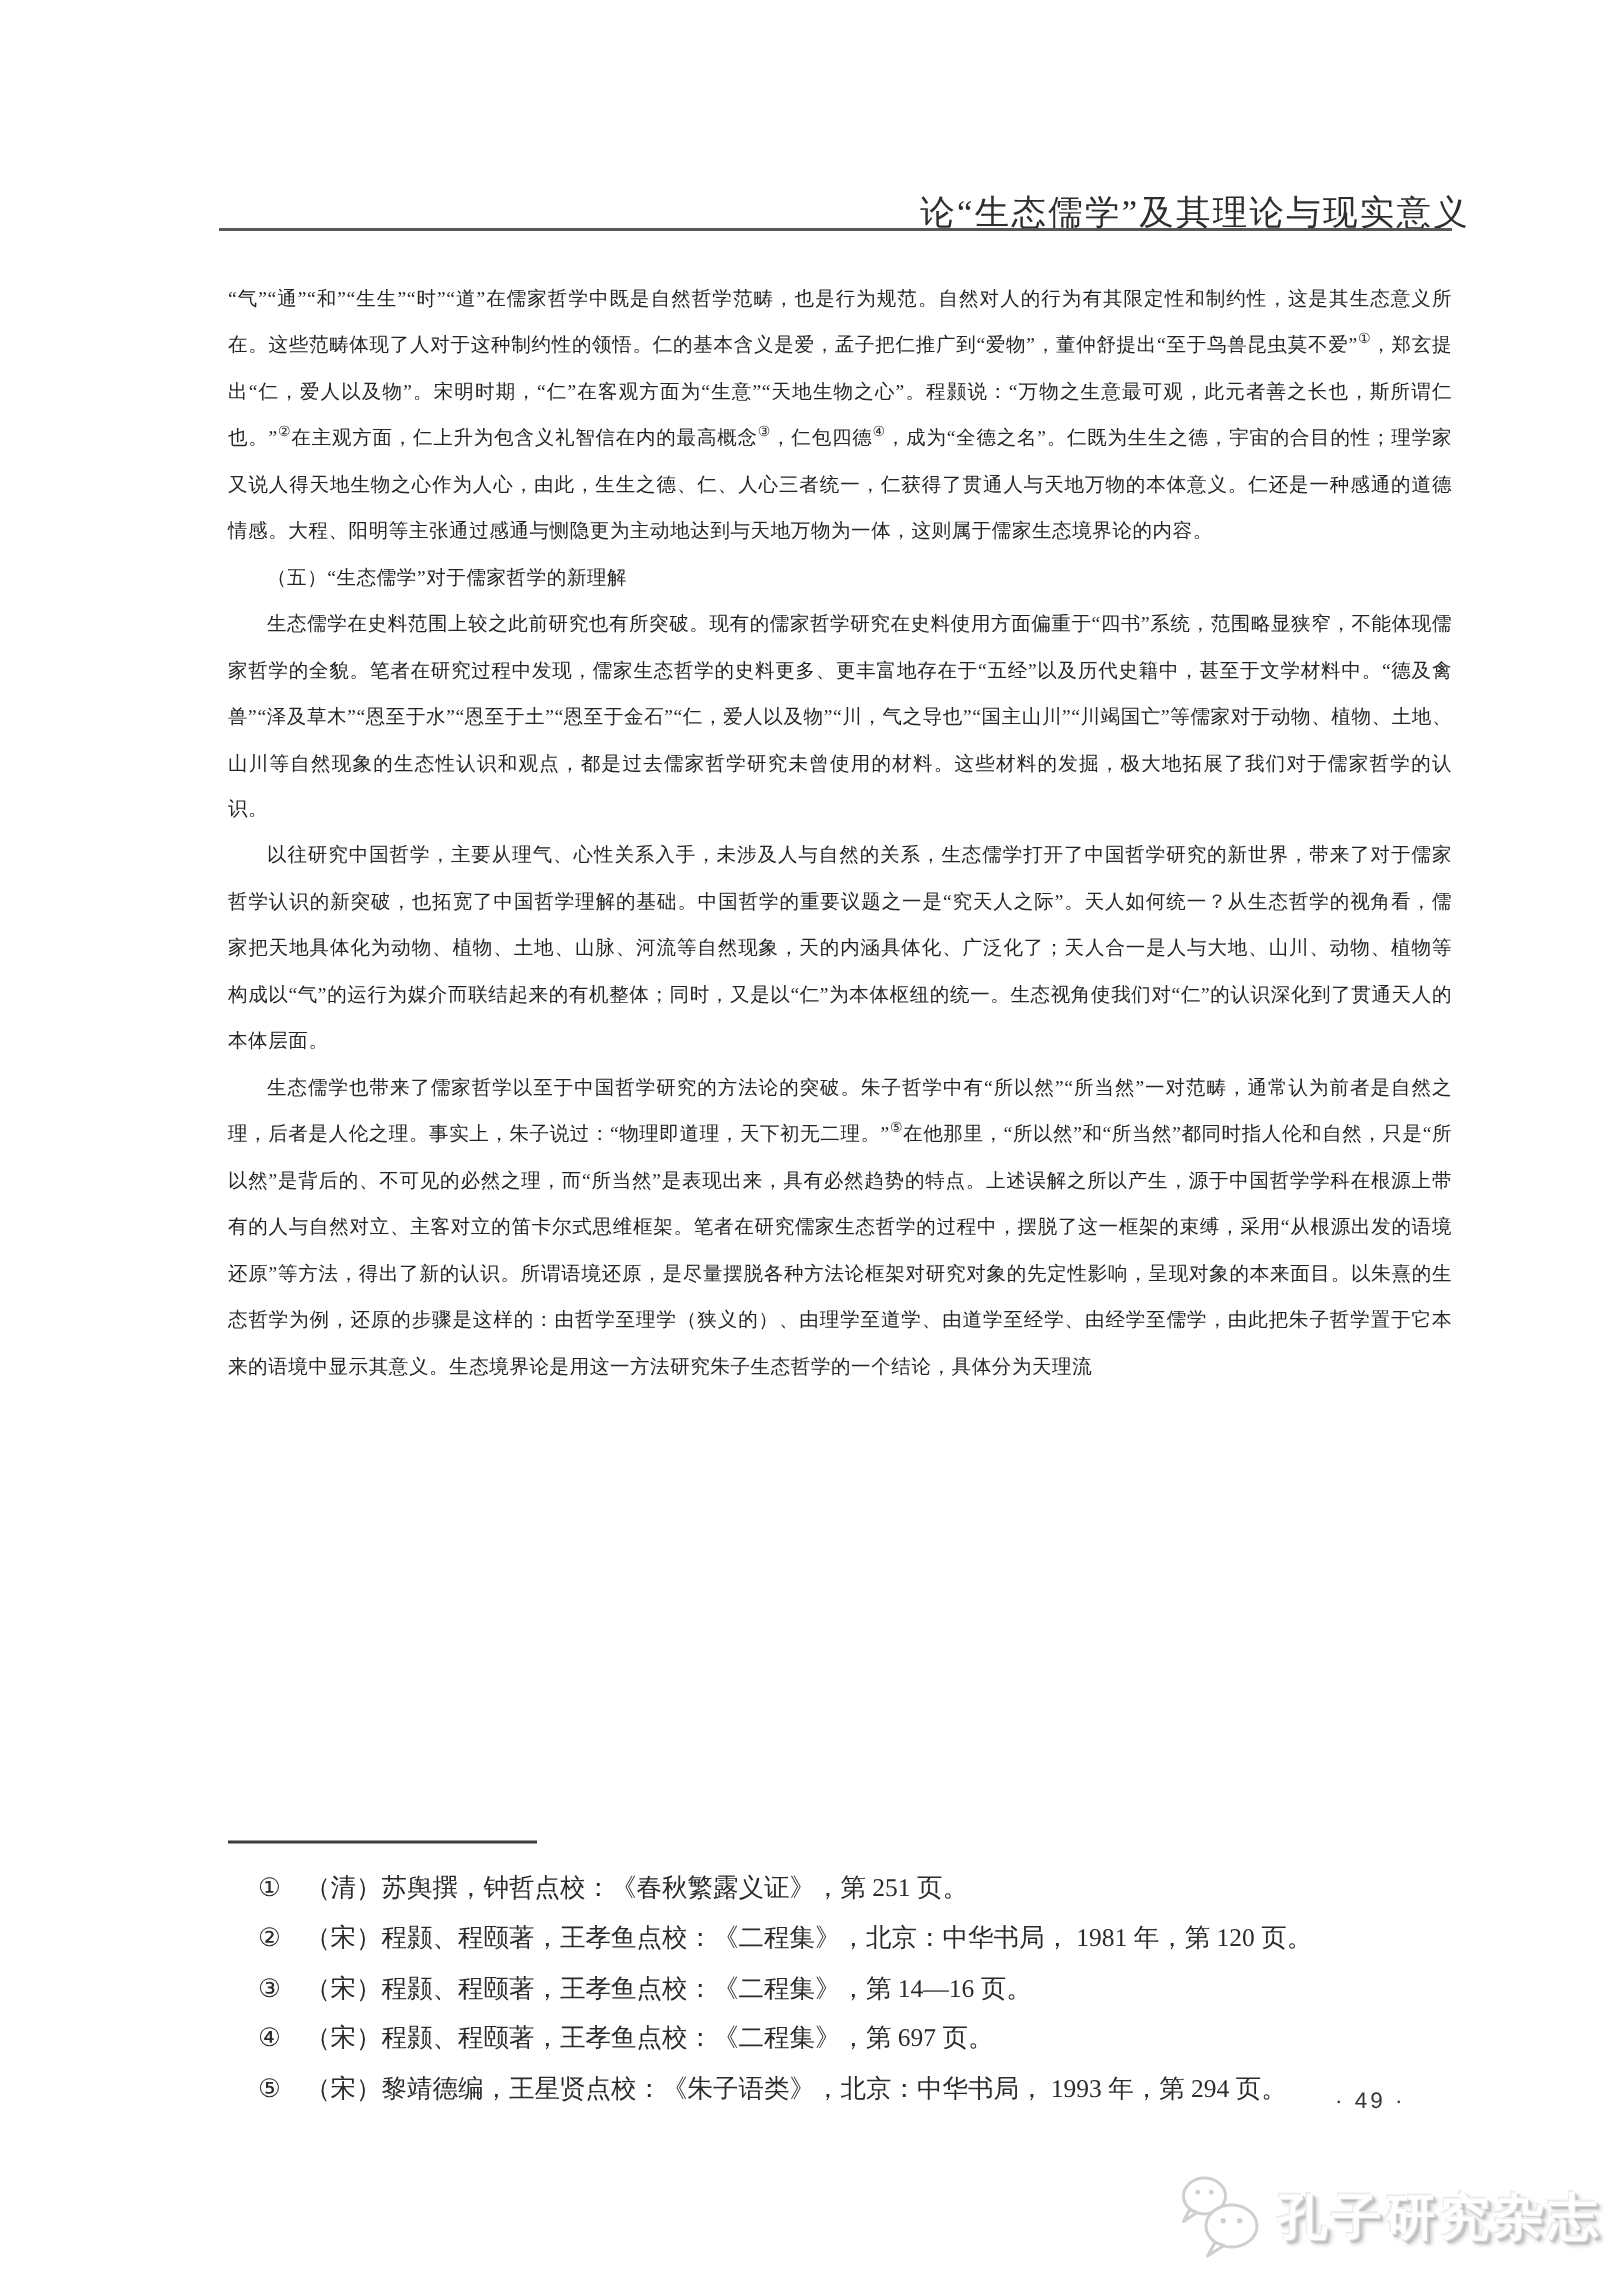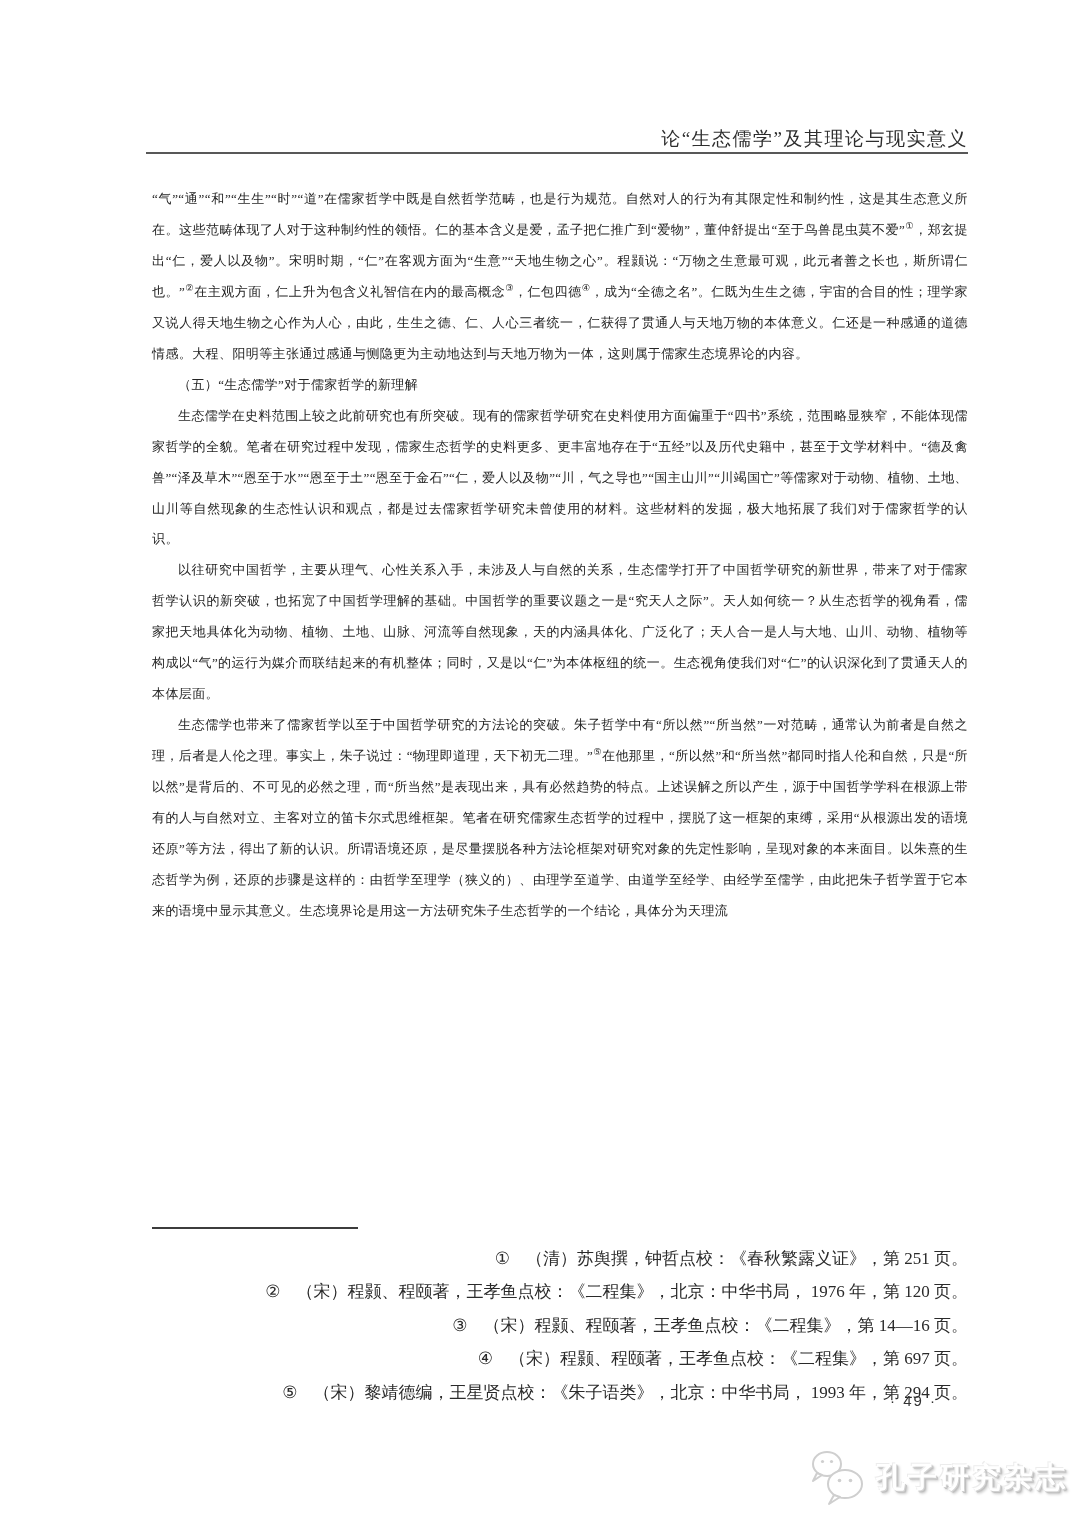--- a/index.html
+++ b/index.html
@@ -7,23 +7,23 @@
     width: 1080px; height: 1527px;
     background: #ffffff;
     position: relative;
     overflow: hidden;
     font-family: "Liberation Serif", "DejaVu Serif", serif;
     color: #262626;
   }
 
   
   .header-title {
-    position: absolute; top: 126px; left: 152px; width: 816px;
+    position: absolute; top: 126px; left: 164px; width: 816px;
     text-align: right;
-    font-size: 19px; letter-spacing: 1.5px;
+    font-size: 23px; letter-spacing: 1.5px;
     color: #2e2e2e;
     white-space: nowrap;
   }
   .header-rule {
     position: absolute; top: 152px; left: 146px; width: 822px; height: 2px;
     background: #585858;
   }
 
   
   .bodytext {
@@ -44,41 +44,41 @@
   
   .fn-rule {
     position: absolute; top: 1227px; left: 152px; width: 206px; height: 2px;
     background: #3c3c3c;
   }
   .footnotes {
     position: absolute; top: 1242px; left: 152px; width: 816px;
     font-size: 17px; line-height: 33.4px;
     color: #2a2a2a;
   }
-  .footnote { padding-left: 20px; white-space: nowrap; text-align: right; }
+  .footnote { padding-left: 20px; white-space: nowrap; }
   .fn-marker { display: inline-block; margin-right: 16px; }
 
   
   .page-number {
     position: absolute; top: 1392px; right: 143px;
     font-size: 15px; letter-spacing: 2px;
     color: #333333;
     font-family: "Liberation Sans", "DejaVu Sans", sans-serif;
   }
 
   
   .watermark {
     position: absolute; top: 1449px; right: 12px;
     display: flex; align-items: center; gap: 8px;
   }
   .wm-icon { width: 60px; height: 58px; flex: 0 0 auto; }
   .wm-text {
     font-family: "Liberation Sans", "DejaVu Sans", sans-serif;
     font-weight: bold;
-    font-size: 29px; letter-spacing: 3px;
+    font-size: 33px; letter-spacing: 3px;
     color: #ffffff;
     text-shadow:
       -1px -1px 0 #ececec,
        1px  1px 0 #d2d2d2,
        2px  2px 1px #bdbdbd,
        3px  3px 3px #c6c6c6;
     white-space: nowrap;
   }
 </style>
 </head>
@@ -94,21 +94,21 @@
   <p class="indent sup-circled">以往研究中国哲学，主要从理气、心性关系入手，未涉及人与自然的关系，生态儒学打开了中国哲学研究的新世界，带来了对于儒家哲学认识的新突破，也拓宽了中国哲学理解的基础。中国哲学的重要议题之一是“究天人之际”。天人如何统一？从生态哲学的视角看，儒家把天地具体化为动物、植物、土地、山脉、河流等自然现象，天的内涵具体化、广泛化了；天人合一是人与大地、山川、动物、植物等构成以“气”的运行为媒介而联结起来的有机整体；同时，又是以“仁”为本体枢纽的统一。生态视角使我们对“仁”的认识深化到了贯通天人的本体层面。</p>
   <p class="indent sup-circled">生态儒学也带来了儒家哲学以至于中国哲学研究的方法论的突破。朱子哲学中有“所以然”“所当然”一对范畴，通常认为前者是自然之理，后者是人伦之理。事实上，朱子说过：“物理即道理，天下初无二理。”<sup class="fn-ref">⑤</sup>在他那里，“所以然”和“所当然”都同时指人伦和自然，只是“所以然”是背后的、不可见的必然之理，而“所当然”是表现出来，具有必然趋势的特点。上述误解之所以产生，源于中国哲学学科在根源上带有的人与自然对立、主客对立的笛卡尔式思维框架。笔者在研究儒家生态哲学的过程中，摆脱了这一框架的束缚，采用“从根源出发的语境还原”等方法，得出了新的认识。所谓语境还原，是尽量摆脱各种方法论框架对研究对象的先定性影响，呈现对象的本来面目。以朱熹的生态哲学为例，还原的步骤是这样的：由哲学至理学（狭义的）、由理学至道学、由道学至经学、由经学至儒学，由此把朱子哲学置于它本来的语境中显示其意义。生态境界论是用这一方法研究朱子生态哲学的一个结论，具体分为天理流</p>
 </div>
 
 <div class="fn-rule"></div>
 <div class="footnotes">
   <div class="footnote">
     <span class="fn-marker">①</span><span>（清）苏舆撰，钟哲点校：《春秋繁露义证》，第 251 页。</span>
   </div>
   <div class="footnote">
-    <span class="fn-marker">②</span><span>（宋）程颢、程颐著，王孝鱼点校：《二程集》，北京：中华书局， 1976 年，第 120 页。</span>
+    <span class="fn-marker">②</span><span>（宋）程颢、程颐著，王孝鱼点校：《二程集》，北京：中华书局， 1981 年，第 120 页。</span>
   </div>
   <div class="footnote">
     <span class="fn-marker">③</span><span>（宋）程颢、程颐著，王孝鱼点校：《二程集》，第 14—16 页。</span>
   </div>
   <div class="footnote">
     <span class="fn-marker">④</span><span>（宋）程颢、程颐著，王孝鱼点校：《二程集》，第 697 页。</span>
   </div>
   <div class="footnote">
     <span class="fn-marker">⑤</span><span>（宋）黎靖德编，王星贤点校：《朱子语类》，北京：中华书局， 1993 年，第 294 页。</span>
   </div>

